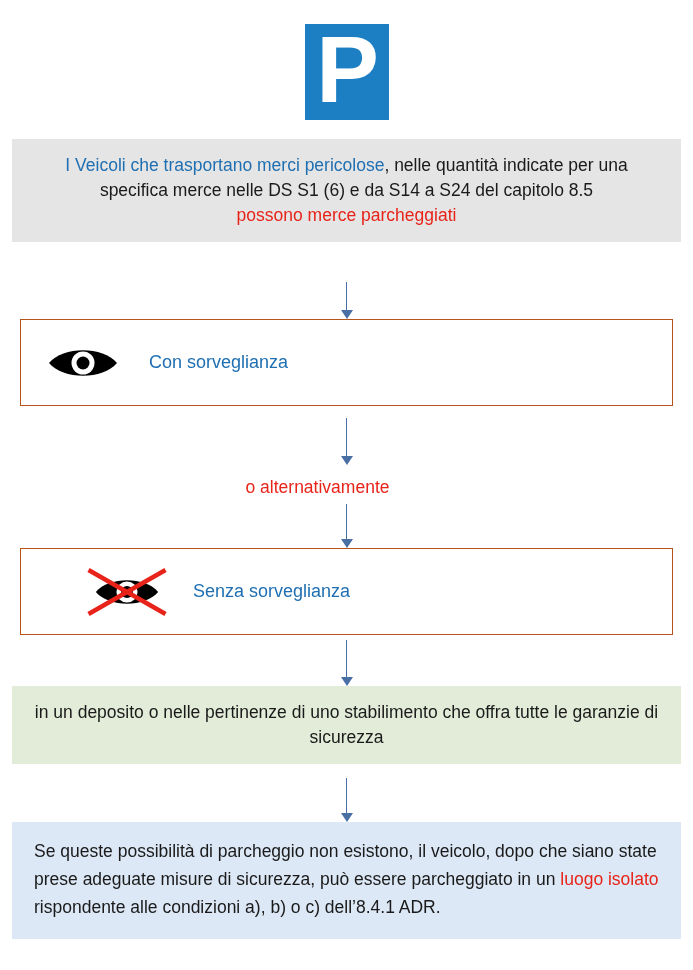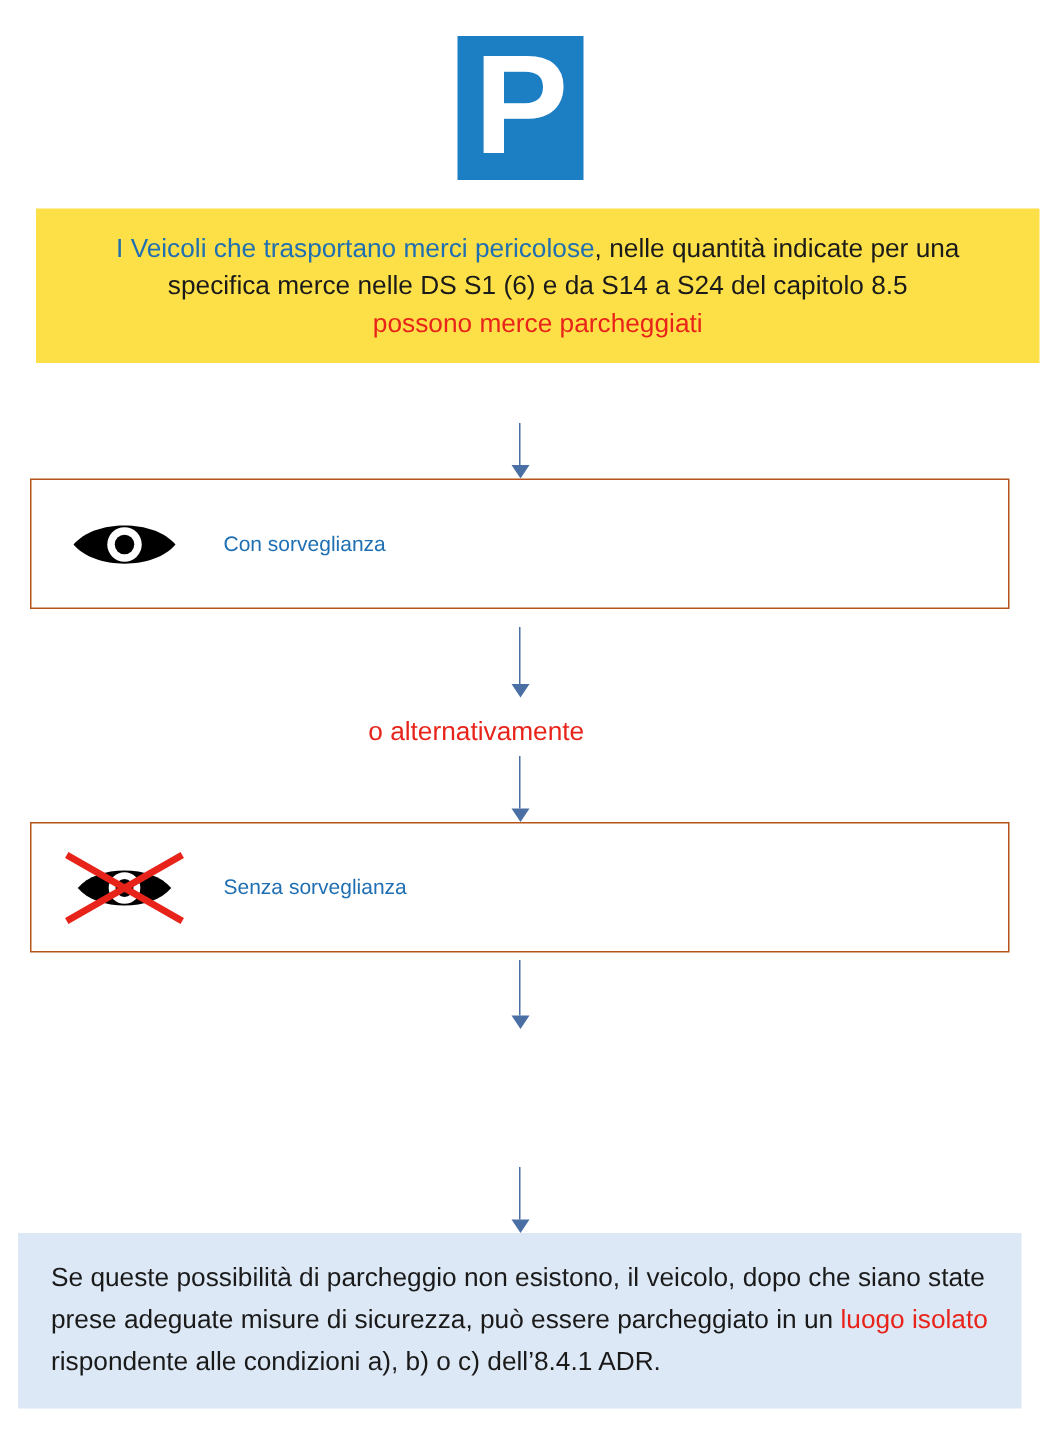--- a/index.html
+++ b/index.html
@@ -54,48 +54,47 @@
     text-align: center;
     font-size: 17.5px;
     line-height: 25px;
   }
 
   .box-intro {
     left: 12px;
     top: 139px;
     width: 669px;
     padding: 14px 20px 14px 20px;
-    background: #fde047;
+    background: #e5e5e5;
     color: #1a1a1a;
-    margin-left: 12px;
   }
   .box-intro .blue { color: #1f6fb2; }
   .box-intro .red  { color: #e8241a; }
 
   .box-outline {
     left: 20px;
     width: 653px;
     border: 1.5px solid #b5541a;
     background: #ffffff;
     height: 87px;
   }
   #box-surveil { top: 319px; }
-  #box-nosurveil { top: 548px; }
+  #box-nosurveil { top: 548px; padding-left: 44px; }
 
   .row-inner {
     position: relative;
     height: 100%;
     display: flex;
     align-items: center;
     padding-left: 128px;
     box-sizing: border-box;
   }
   .row-label {
     color: #1f6fb2;
-    font-size: 14px;
+    font-size: 18px;
   }
   .eye-holder {
     position: absolute;
     left: 128px;
     top: 50%;
     transform: translate(-100%, -50%);
     padding-right: 22px;
     width: 110px;
     box-sizing: border-box;
     display: flex;
@@ -225,20 +224,23 @@
       </div>
       <div class="row-label">Senza sorveglianza</div>
     </div>
   </div>
 
   <div class="arrow" id="arrow-4">
     <div class="stem"></div>
     <div class="head"></div>
   </div>
 
+  <div class="box box-green">
+    <span>in un deposito o nelle pertinenze di uno stabilimento che offra tutte le garanzie di sicurezza</span>
+  </div>
 
   <div class="arrow" id="arrow-5">
     <div class="stem"></div>
     <div class="head"></div>
   </div>
 
   <div class="box box-blue">
     <span>Se queste possibilità di parcheggio non esistono, il veicolo, dopo che siano state prese adeguate misure di sicurezza, può essere parcheggiato in un </span><span class="red">luogo isolato</span><span> rispondente alle condizioni a), b) o c) dell’8.4.1 ADR.</span>
   </div>
 

